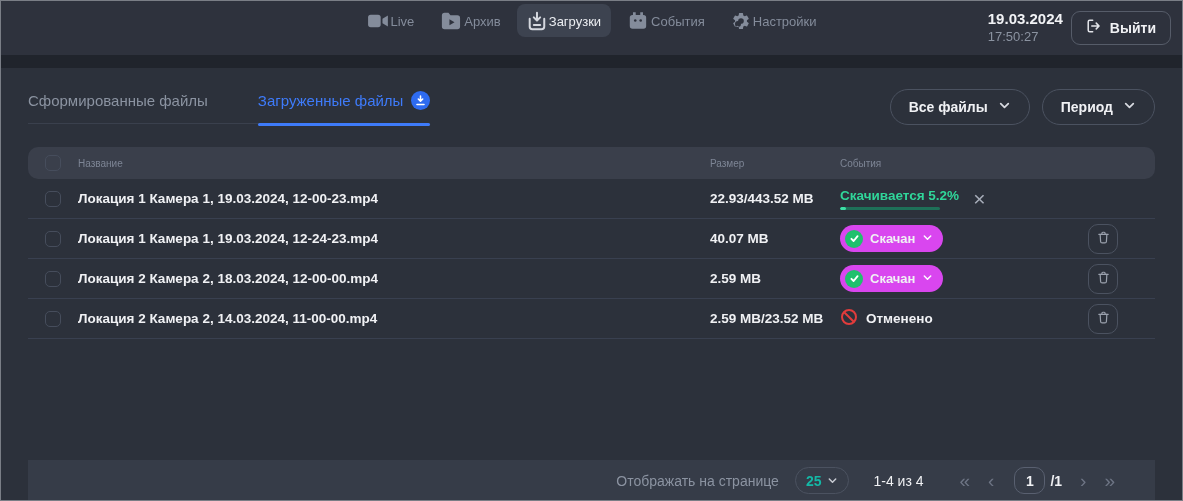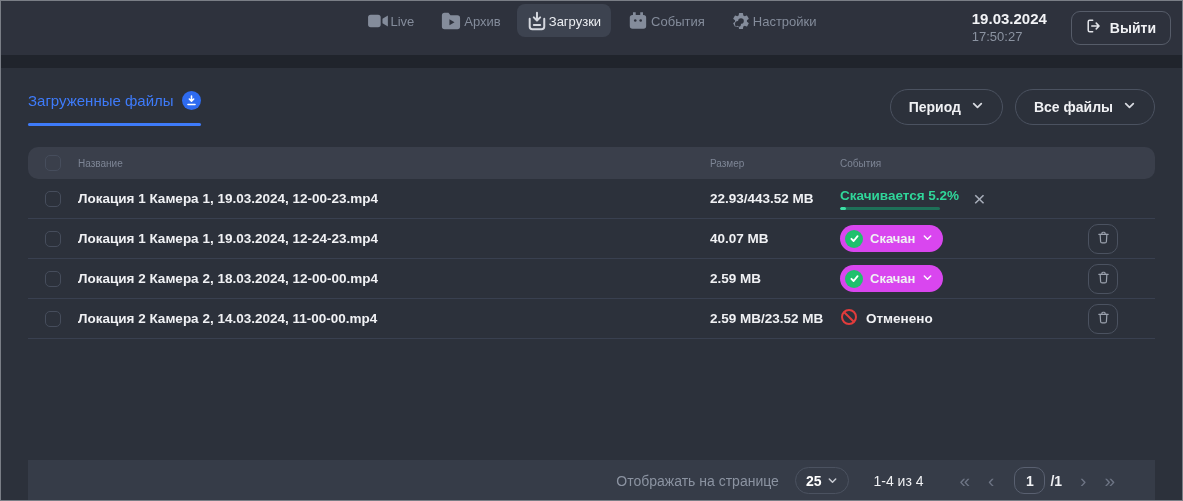--- a/index.html
+++ b/index.html
@@ -12,21 +12,21 @@
 
   
   .topbar { position:relative; height:55px; background:#2e323d; }
   .main-nav { position:absolute; left:50%; top:4px; transform:translateX(-50%); display:flex; gap:6px; }
   .nav-item { display:flex; flex-direction:row; align-items:center; gap:2px;
               padding:6px 10px 5px; border-radius:8px; cursor:pointer; color:#848c9b; }
   .nav-item .nav-icon { height:22px; display:flex; align-items:center; }
   .nav-item .nav-label { font-size:13px; }
   .nav-item.active { background:#3d4350; color:#eceef2; }
   .nav-item.active .nav-icon { color:#d4d7de; }
-  .topbar-right { position:absolute; right:12px; top:0; height:55px; display:flex; align-items:center; gap:24px; }
+  .topbar-right { position:absolute; right:12px; top:0; height:55px; display:flex; align-items:center; gap:8px; }
   .datetime { line-height:1.25; }
   .date { font-size:15px; font-weight:700; color:#f2f3f6; }
   .time { font-size:13px; color:#8b93a1; }
   .logout-btn { display:flex; align-items:center; gap:8px; height:34px; padding:0 14px;
                 background:transparent; border:1px solid #565c69; border-radius:9px;
                 color:#f0f1f4; font-size:14px; font-weight:600; cursor:pointer;
                 font-family:inherit; }
   .band { height:13px; background:#20242c; }
 
   
@@ -74,21 +74,21 @@
 
   .trash-btn { width:30px; height:30px; border:1px solid #4b5260; border-radius:10px;
                background:transparent; display:flex; align-items:center; justify-content:center; cursor:pointer; }
 
   
   .pagination-bar { position:absolute; bottom:0; left:28px; width:1127px; height:41px;
                     background:#363c48; display:flex; align-items:center; justify-content:flex-end;
                     padding-right:40px; z-index:5; }
   .pp-label { font-size:14px; color:#8b93a1; }
   .pp-select { margin-left:16px; display:flex; align-items:center; gap:6px; height:27px; padding:0 10px;
-               border:1px solid #4b5260; border-radius:14px; background:transparent; color:#ffffff;
+               border:1px solid #4b5260; border-radius:14px; background:transparent; color:#14b8a6;
                font-size:14px; font-weight:600; cursor:pointer; font-family:inherit; }
   .range { margin-left:24px; font-size:14px; font-weight:400; color:#f0f1f4; }
   .pg-arrow { font-size:19px; color:#6e7585; cursor:pointer; line-height:1; }
   .pg-first { margin-left:36px; }
   .pg-prev { margin-left:18px; }
   .page-box { margin-left:20px; min-width:31px; height:27px; border:1px solid #596070; border-radius:10px;
               display:inline-flex; align-items:center; justify-content:center;
               font-size:14px; font-weight:700; color:#f0f1f4; cursor:text; }
   .total { margin-left:5px; font-size:14px; font-weight:700; color:#f0f1f4; }
   .pg-next { margin-left:18px; }
@@ -165,40 +165,43 @@
       <span>Выйти</span>
     </button>
   </div>
 </header>
 
 <div class="band"></div>
 
 <main>
   <div class="toolbar-row">
     <div class="tabs">
+      <div class="tab">
+        <span>Сформированные файлы</span>
+      </div>
       <div class="tab active">
         <span>Загруженные файлы</span>
         <span class="tab-badge">
           <svg width="11" height="11" viewBox="0 0 10 10" fill="none" stroke="#ffffff" stroke-width="1.4" stroke-linecap="round" stroke-linejoin="round">
               <path d="M5 1v4.2M3 3.6L5 5.6l2-2M1.8 8.6h6.4"></path>
             </svg>
         </span>
       </div>
     </div>
     <div class="filters">
       <button class="pill">
-        <span>Период</span>
+        <span>Все файлы</span>
         <span>
           <svg width="13" height="13" viewBox="0 0 12 12" fill="none" stroke="#d8dae0" stroke-width="1.6" stroke-linecap="round" stroke-linejoin="round">
               <path d="M2.5 4.3L6 7.8l3.5-3.5"></path>
             </svg>
         </span>
       </button>
       <button class="pill">
-        <span>Все файлы</span>
+        <span>Период</span>
         <span>
           <svg width="13" height="13" viewBox="0 0 12 12" fill="none" stroke="#d8dae0" stroke-width="1.6" stroke-linecap="round" stroke-linejoin="round">
               <path d="M2.5 4.3L6 7.8l3.5-3.5"></path>
             </svg>
         </span>
       </button>
     </div>
   </div>
 
   <div class="table">

